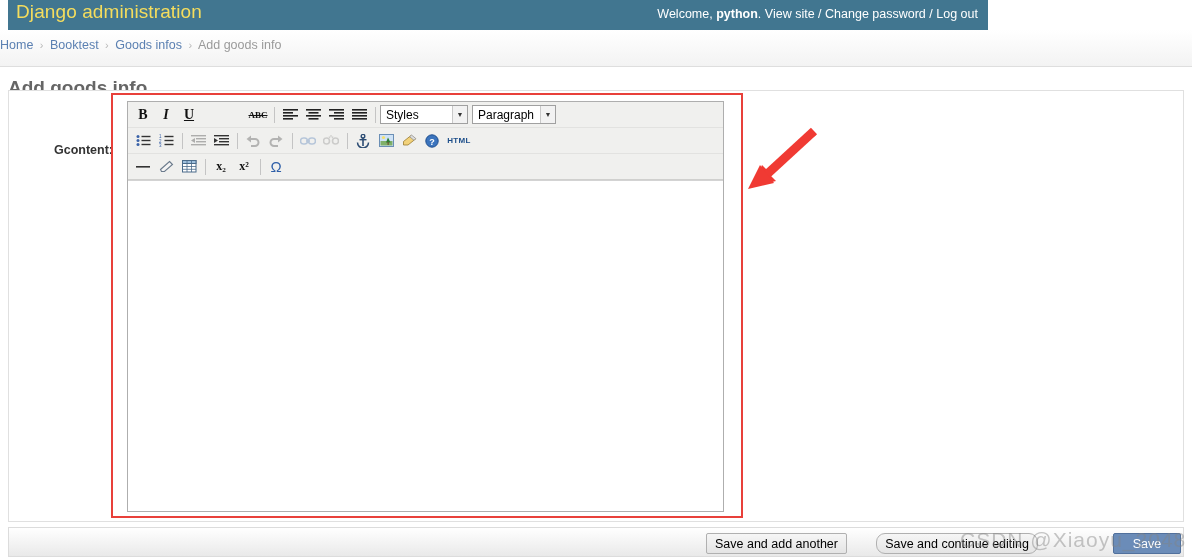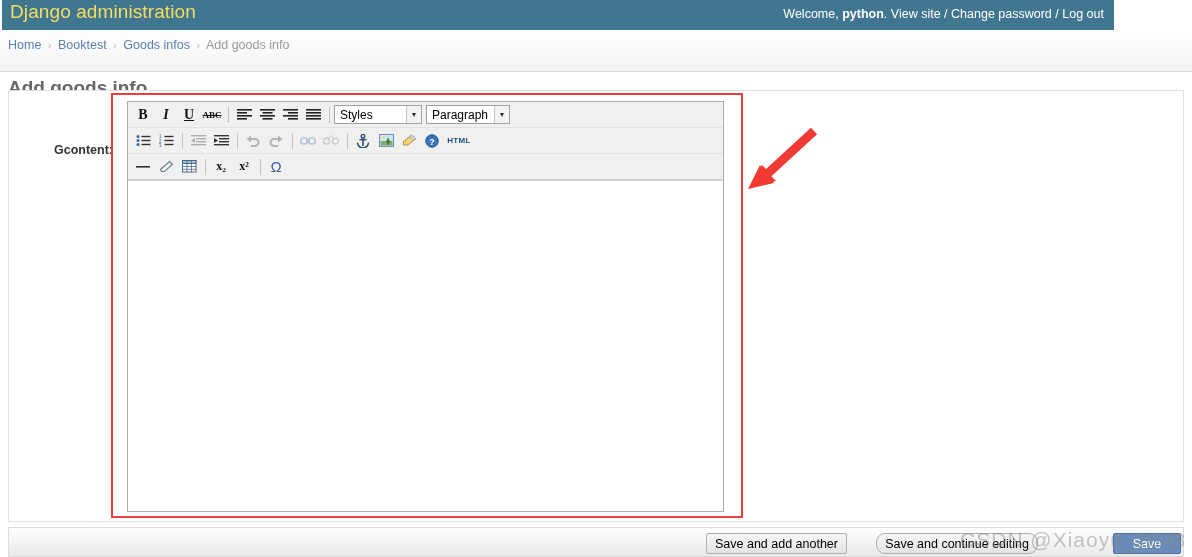--- a/index.html
+++ b/index.html
@@ -6,22 +6,22 @@
   html, body {
     margin: 0; padding: 0;
     width: 1192px; height: 557px;
     background: #fff;
     font-family: "Liberation Sans", sans-serif;
     overflow: hidden;
   }
 
   
   #header {
-    position: absolute; left: 2px; top: 0;
-    width: 1112px; height: 30px;
+    position: absolute; left: 8px; top: 0;
+    width: 980px; height: 30px;
     background: #417690;
     color: #fff;
   }
   #branding {
     position: absolute; left: 8px; top: 1px;
     font-size: 19px; font-weight: 400;
     color: #f5dd5d;
     letter-spacing: .1px;
   }
   #user-tools {
@@ -29,26 +29,26 @@
     font-size: 12.5px; color: #fff;
     white-space: nowrap;
   }
   #user-tools .uname { font-weight: bold; }
   #user-tools a { color: #ffffff; text-decoration: none; }
   #user-tools .sep { color: #fff; }
 
   
   #breadcrumbs {
     position: absolute; left: 0; top: 30px;
-    width: 1192px; height: 42px;
+    width: 1192px; height: 37px;
     background: linear-gradient(#ffffff, #f3f3f3);
     border-bottom: 1px solid #dedede;
     font-size: 12.5px;
     line-height: 30px;
-    padding-left: 8px;
+    padding-left: 0;
     color: #999;
     white-space: nowrap;
   }
   #breadcrumbs a { color: #5b80b2; text-decoration: none; }
   #breadcrumbs .arrow { color: #b9b9b9; padding: 0 3px; font-size: 11px; }
   #breadcrumbs .current { color: #9a9a9a; }
 
   
   #page-title {
     position: absolute; left: 8px; top: 64px;
@@ -219,21 +219,21 @@
 <div id="form-module">
   <label id="field-label">Gcontent:</label>
 </div>
 
 <div id="editor">
 
   <div class="tb-row">
     <div class="tbtn" style="font-family:'Liberation Serif',serif;font-weight:bold;font-size:14px;">B</div>
     <div class="tbtn" style="font-family:'Liberation Serif',serif;font-style:italic;font-weight:bold;font-size:14px;">I</div>
     <div class="tbtn" style="font-family:'Liberation Serif',serif;font-weight:bold;font-size:14px;text-decoration:underline;">U</div>
-    <div class="tbtn" style="font-family:'Liberation Serif',serif;font-weight:bold;font-size:9px;text-decoration:line-through;">ABC</div>
+    <div class="tbtn" style="font-family:'Liberation Serif',serif;font-weight:bold;font-size:9px;text-decoration:line-through;margin-left:46px;">ABC</div>
     <div class="tsep"></div>
     <div class="tbtn">
       <svg width="15" height="13">
           <rect x="0" y="1" width="15" height="1.6" fill="#222"></rect>
           <rect x="0" y="4" width="10" height="1.6" fill="#222"></rect>
           <rect x="0" y="7" width="15" height="1.6" fill="#222"></rect>
           <rect x="0" y="10" width="10" height="1.6" fill="#222"></rect>
         </svg>
     </div>
     <div class="tbtn">

